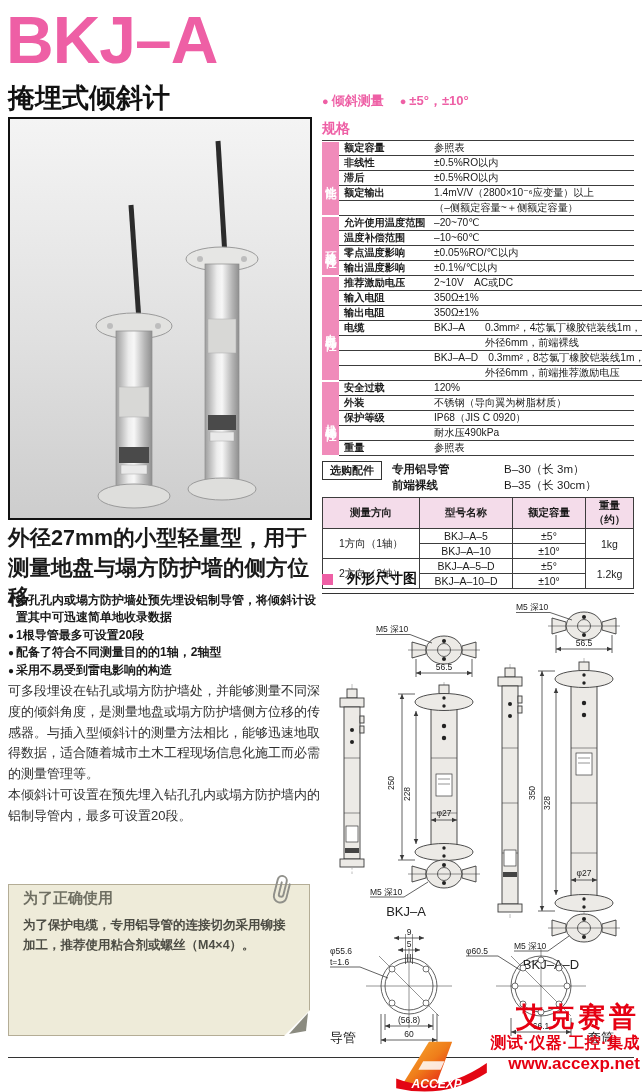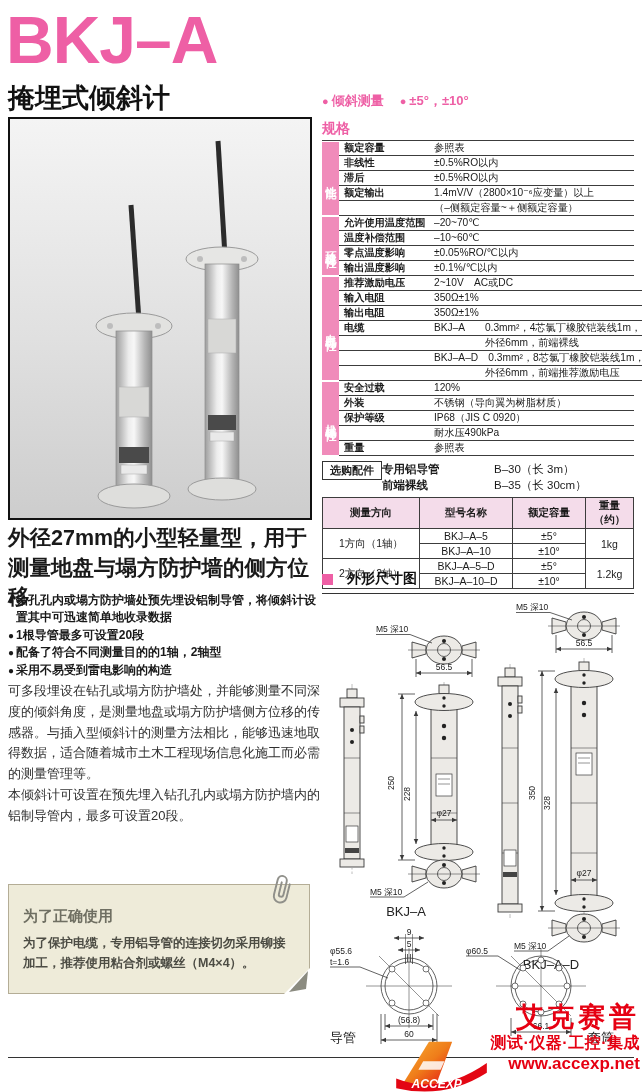--- a/index.html
+++ b/index.html
@@ -14,37 +14,37 @@
   
   .photo{position:absolute;left:8px;top:117px;width:304px;height:403px;border:2px solid #111;box-sizing:border-box;}
   
   .headline{position:absolute;left:8px;top:524px;width:310px;margin:0;font-size:21.5px;line-height:1.38;font-weight:700;color:#191919;}
   .bullets{position:absolute;left:8px;top:592px;width:312px;font-size:12px;font-weight:700;color:#191919;}
   .bullet{display:flex;line-height:1.45;}
   .bullet .bdot{font-size:10px;padding-top:2px;margin-right:2px;flex:none;}
   .paras{position:absolute;left:8px;top:681px;width:312px;font-size:13px;line-height:1.6;color:#303030;}
   .paras p{margin:0;}
   
-  .note{position:absolute;left:8px;top:884px;width:302px;height:110px;background:#eeebd9;border:1px solid #b4ad96;box-sizing:border-box;padding:22px 14px;}
+  .note{position:absolute;left:8px;top:884px;width:302px;height:152px;background:#eeebd9;border:1px solid #b4ad96;box-sizing:border-box;padding:4px 14px;}
   .note-title{font-size:15px;font-weight:700;color:#6f6f62;margin-bottom:7px;}
   .note-body{margin:0;font-size:12.5px;font-weight:700;color:#4c4c44;line-height:1.6;}
   .clip{position:absolute;top:-12px;right:16px;transform:rotate(14deg);}
   .fold{position:absolute;right:-1px;bottom:-1px;}
   
   .spec-heading{position:absolute;left:322px;top:120px;font-size:14px;font-weight:700;color:#ee5fa5;}
   .spec-table{position:absolute;left:322px;top:140px;width:312px;border-top:1px solid #3c3c3c;}
   .sec{display:flex;}
   .tab{width:17px;background:#f08bba;color:#fff;font-size:11px;font-weight:700;margin:1px 0;
        writing-mode:vertical-rl;text-orientation:upright;display:flex;align-items:center;justify-content:center;letter-spacing:2px;}
   .rows{flex:1;}
   .row{display:flex;align-items:center;height:15px;box-sizing:border-box;border-bottom:1px solid #3c3c3c;font-size:10.2px;line-height:14px;}
   .rl{width:90px;flex:none;font-weight:700;padding-left:5px;white-space:nowrap;}
   .rv{flex:1;white-space:pre;}
   
-  .accessories{position:absolute;left:322px;top:461px;width:312px;display:flex;font-size:11.5px;}
+  .accessories{position:absolute;left:322px;top:461px;width:312px;display:flex;gap:10px;font-size:11.5px;}
   .acc-label{border:1px solid #333;align-self:flex-start;padding:1px 7px;font-weight:700;font-size:11px;flex:none;}
   .acc-row{display:flex;line-height:16px;}
   .acc-name{width:112px;font-weight:700;flex:none;}
   
   .model-table{position:absolute;left:322px;top:497px;width:312px;border-collapse:collapse;font-size:10.5px;}
   .model-table th,.model-table td{border:1px solid #3c3c3c;text-align:center;padding:1px 2px;}
   .model-table th{background:#f4dcea;font-weight:700;}
   
   .dim-title{position:absolute;left:322px;top:570px;display:flex;align-items:center;gap:14px;font-size:14px;font-weight:700;color:#111;}
   .sq{width:11px;height:11px;background:#ee5fa5;flex:none;}

